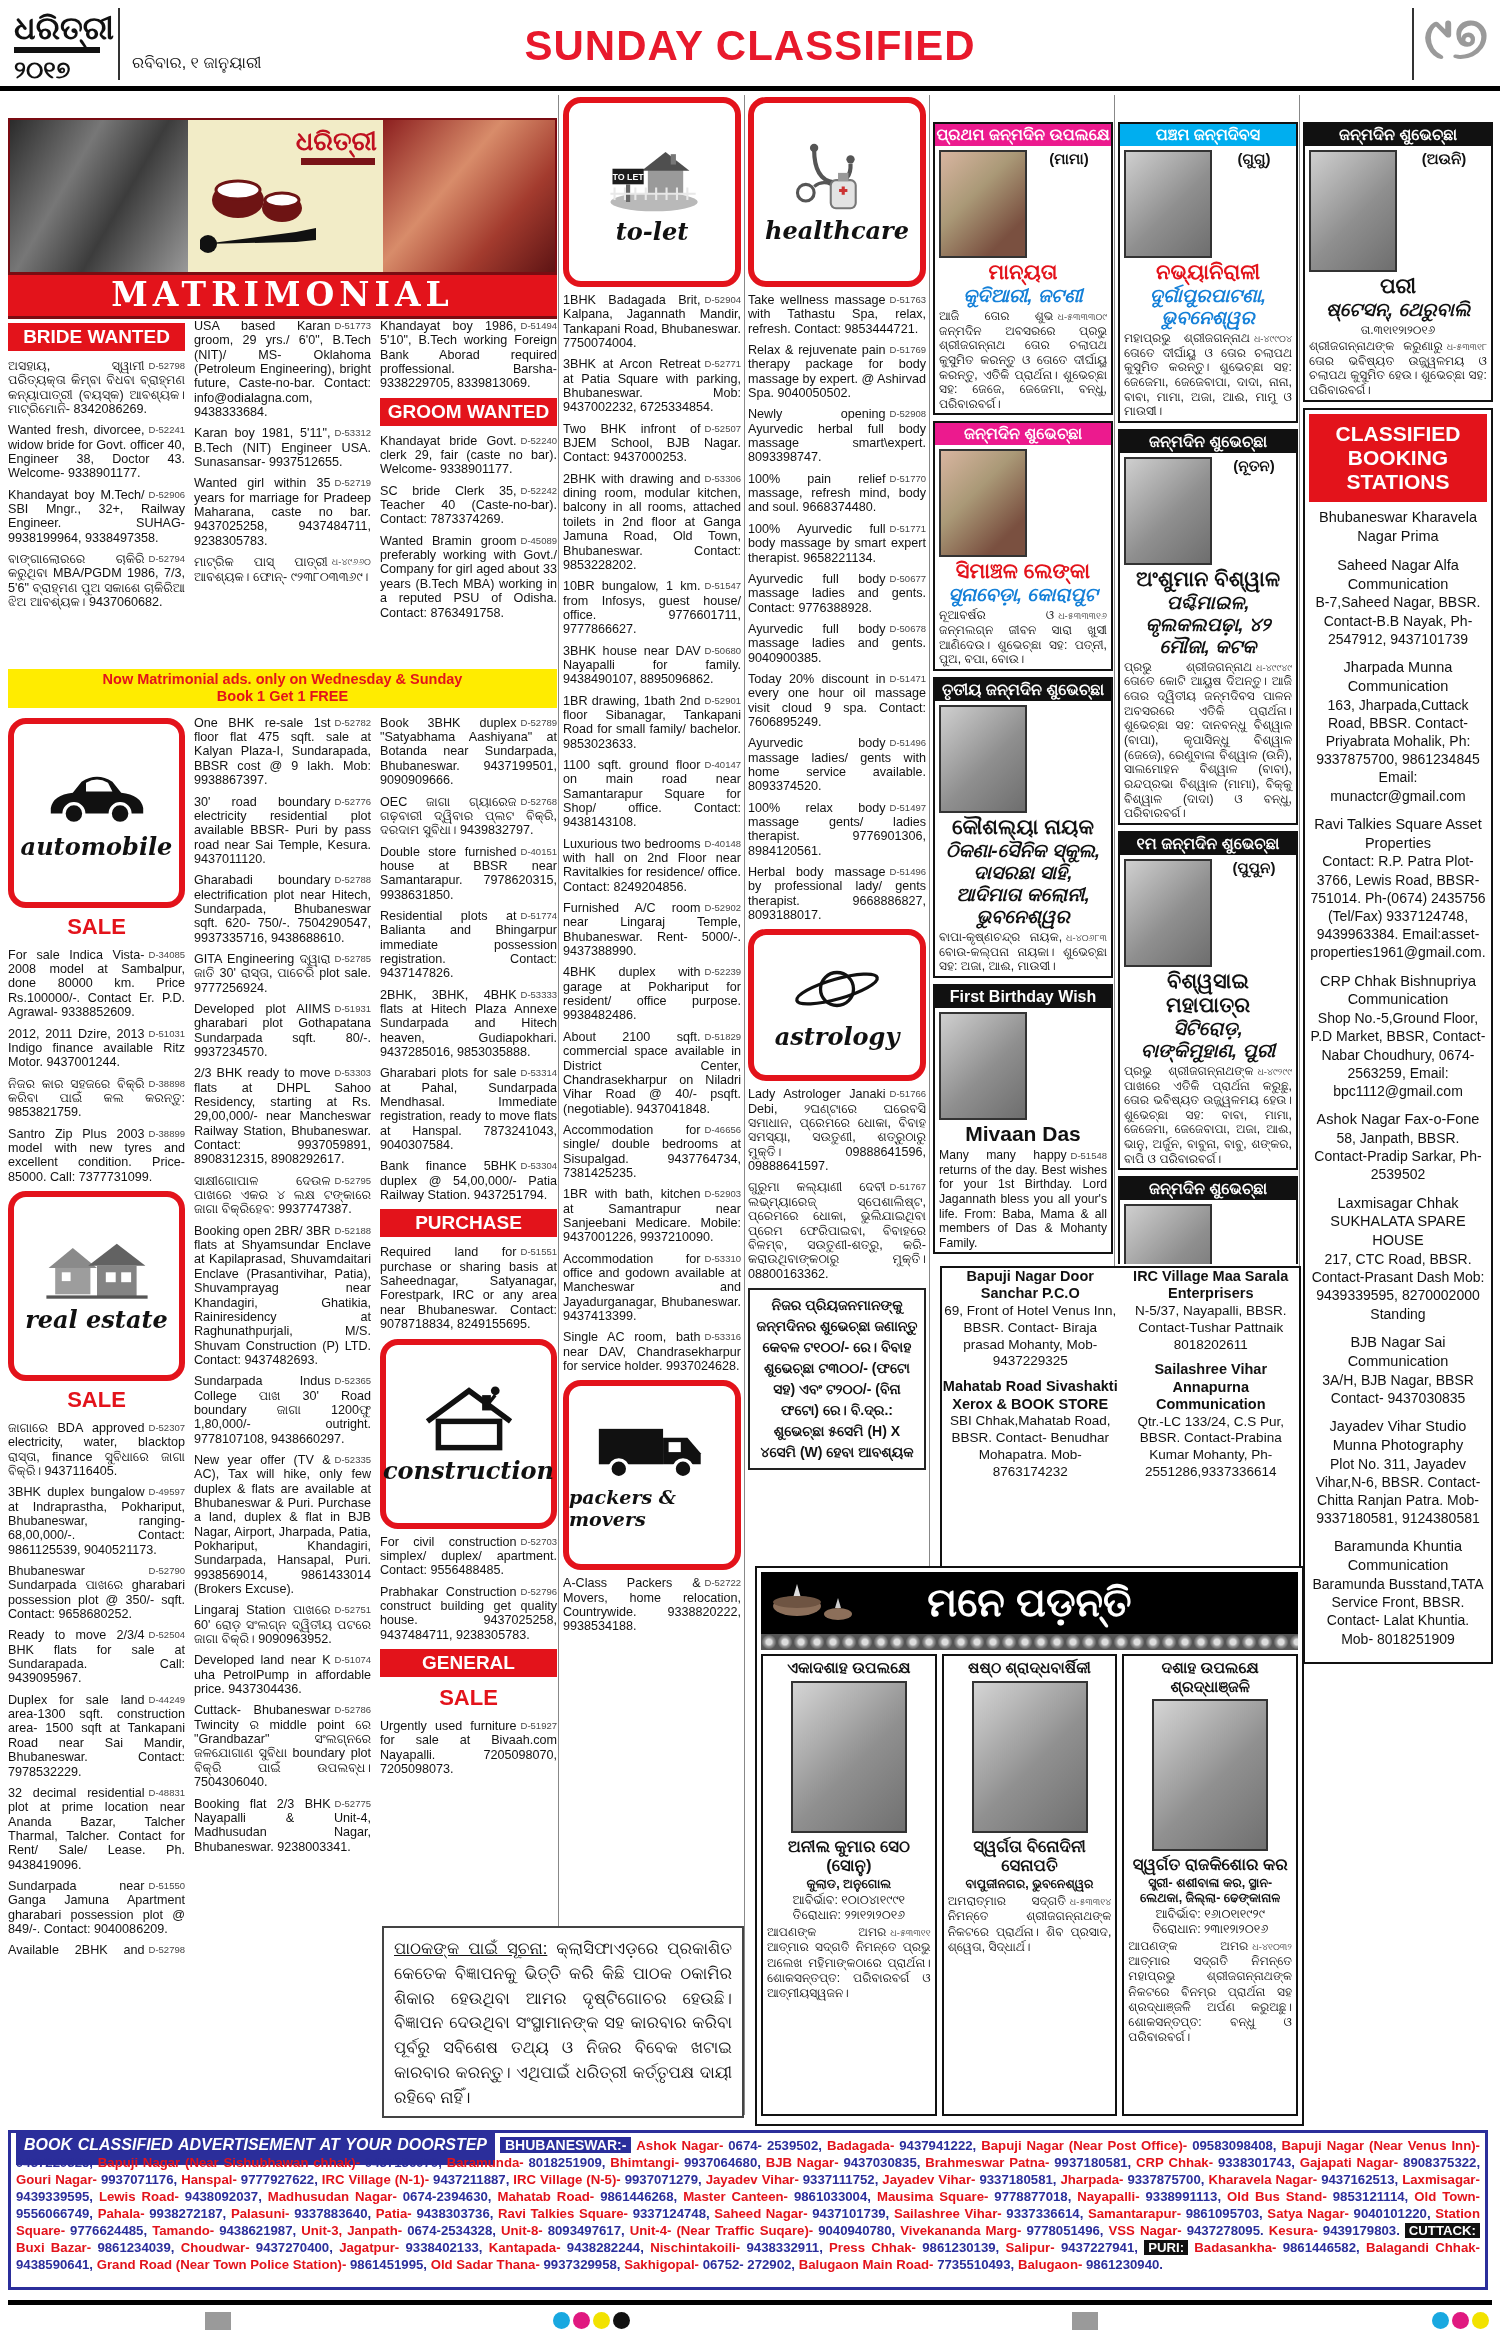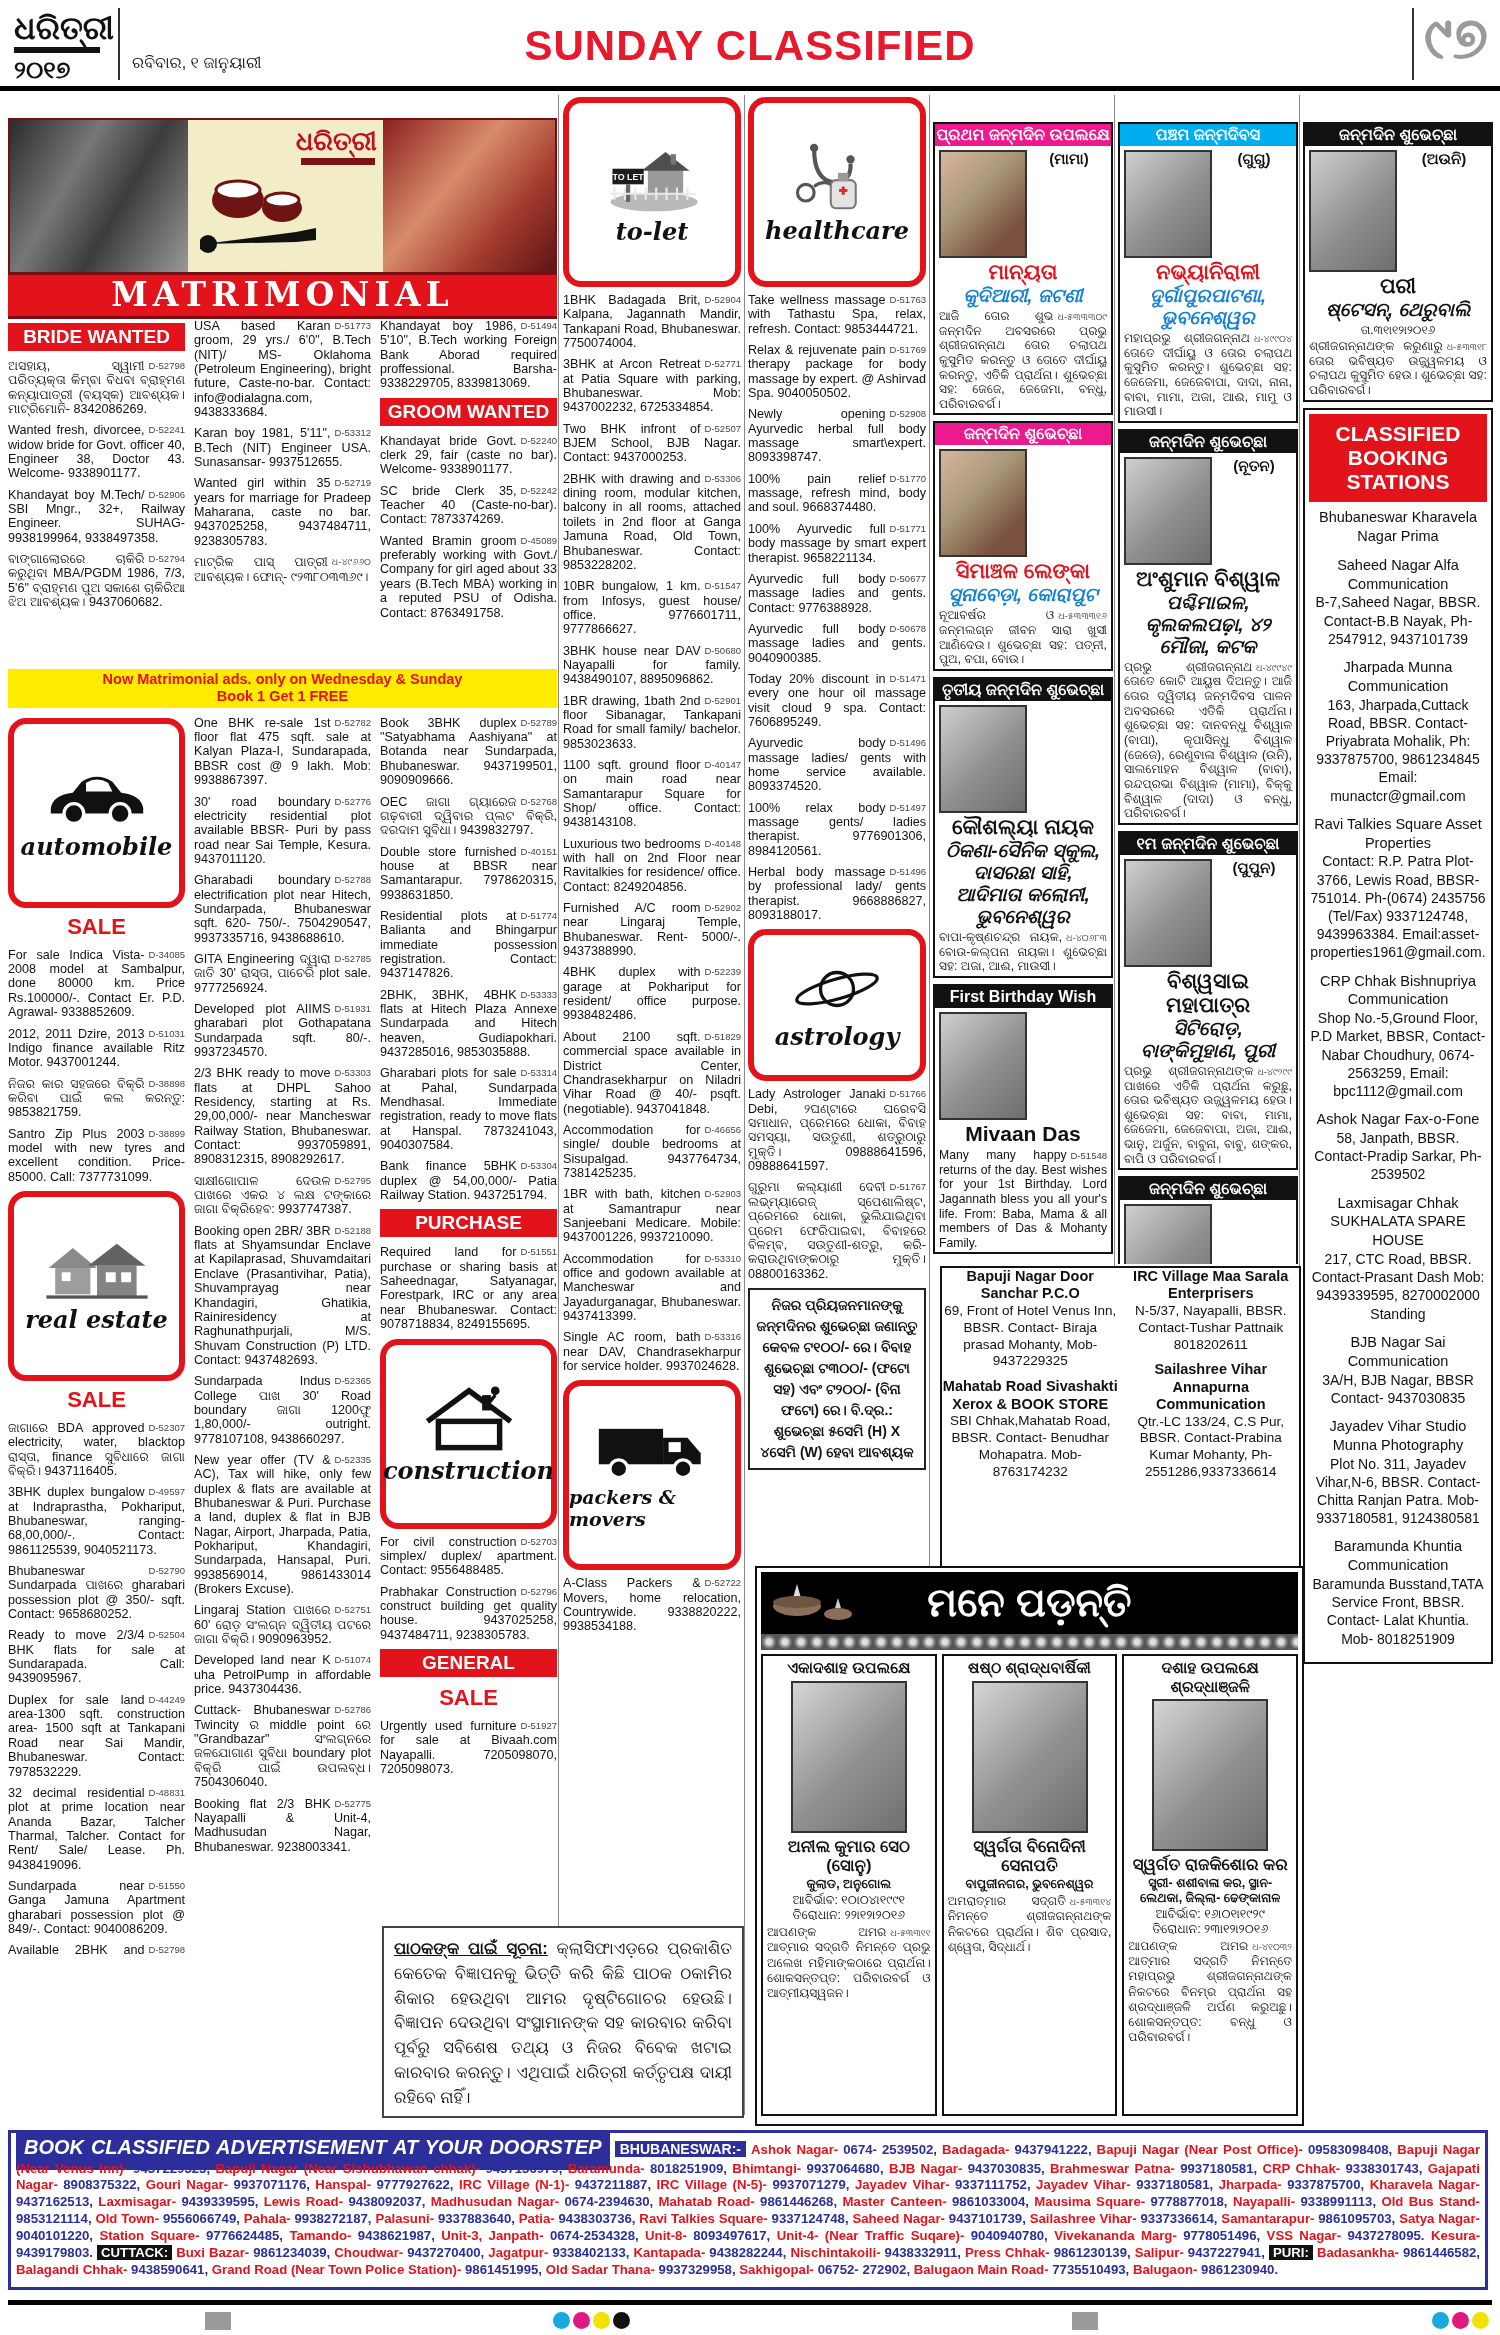--- a/index.html
+++ b/index.html
@@ -76,24 +76,24 @@
   .memcard{flex:1;border:2px solid #111;padding:3px 4px;overflow:hidden;height:452px;}
   .memhead{font-weight:bold;font-size:15.5px;text-align:center;line-height:1.2;margin-bottom:3px;}
   .memphoto{width:112px;height:148px;border:2px solid #333;margin:0 auto 4px;background:linear-gradient(135deg,#d5d5d5,#909090 55%,#707070);}
   .memname{font-weight:bold;font-size:16.5px;text-align:center;line-height:1.2;}
   .memsub{font-size:12.5px;text-align:center;font-weight:bold;margin:1px 0;}
   .memline{font-size:12.5px;text-align:center;}
   .memtext{font-size:12.2px;line-height:1.25;text-align:justify;margin-top:2px;}
   
   .pricebox{border:2px solid #222;padding:5px;font-size:14px;line-height:1.5;text-align:center;font-weight:bold;}
   .notice{position:absolute;left:382px;top:1926px;width:362px;height:192px;border:2px solid #444;padding:8px 10px;font-size:16.5px;line-height:1.5;text-align:justify;box-sizing:border-box;background:#fff;}
-  .notice .nt{font-weight:bold;text-decoration:underline;}
+  .notice .nt{font-weight:normal;text-decoration:underline;}
   
   .doorstep{position:absolute;left:8px;top:2130px;width:1480px;height:160px;border:3px solid #2b2e9b;box-sizing:border-box;padding:2px 5px;font-size:13.2px;line-height:1.28;background:#fff;overflow:hidden;text-align:justify;}
-  .ds-title{background:#2b2e9b;color:#fff;font-style:italic;font-weight:bold;padding:12px 8px;font-size:20px;}
+  .ds-title{background:#2b2e9b;color:#fff;font-style:italic;font-weight:bold;padding:12px 8px;font-size:16px;}
   .ds-city{background:#2b2e9b;color:#fff;font-weight:bold;padding:0 5px;font-size:14px;}
   .ds-place{color:#e3131b;font-weight:bold;}
   .ds-num{color:#2b2e9b;font-weight:bold;}
   .ds-label{background:#111;color:#fff;padding:0 4px;}
   .botrule{position:absolute;left:8px;top:2300px;width:1484px;height:5px;background:#000;}
   .regmark{position:absolute;top:2312px;}
   .sq{width:26px;height:18px;background:#9a9a9a;}
   .dots span{display:inline-block;width:17px;height:17px;border-radius:50%;margin-right:3px;}
 </style>
 </head>

